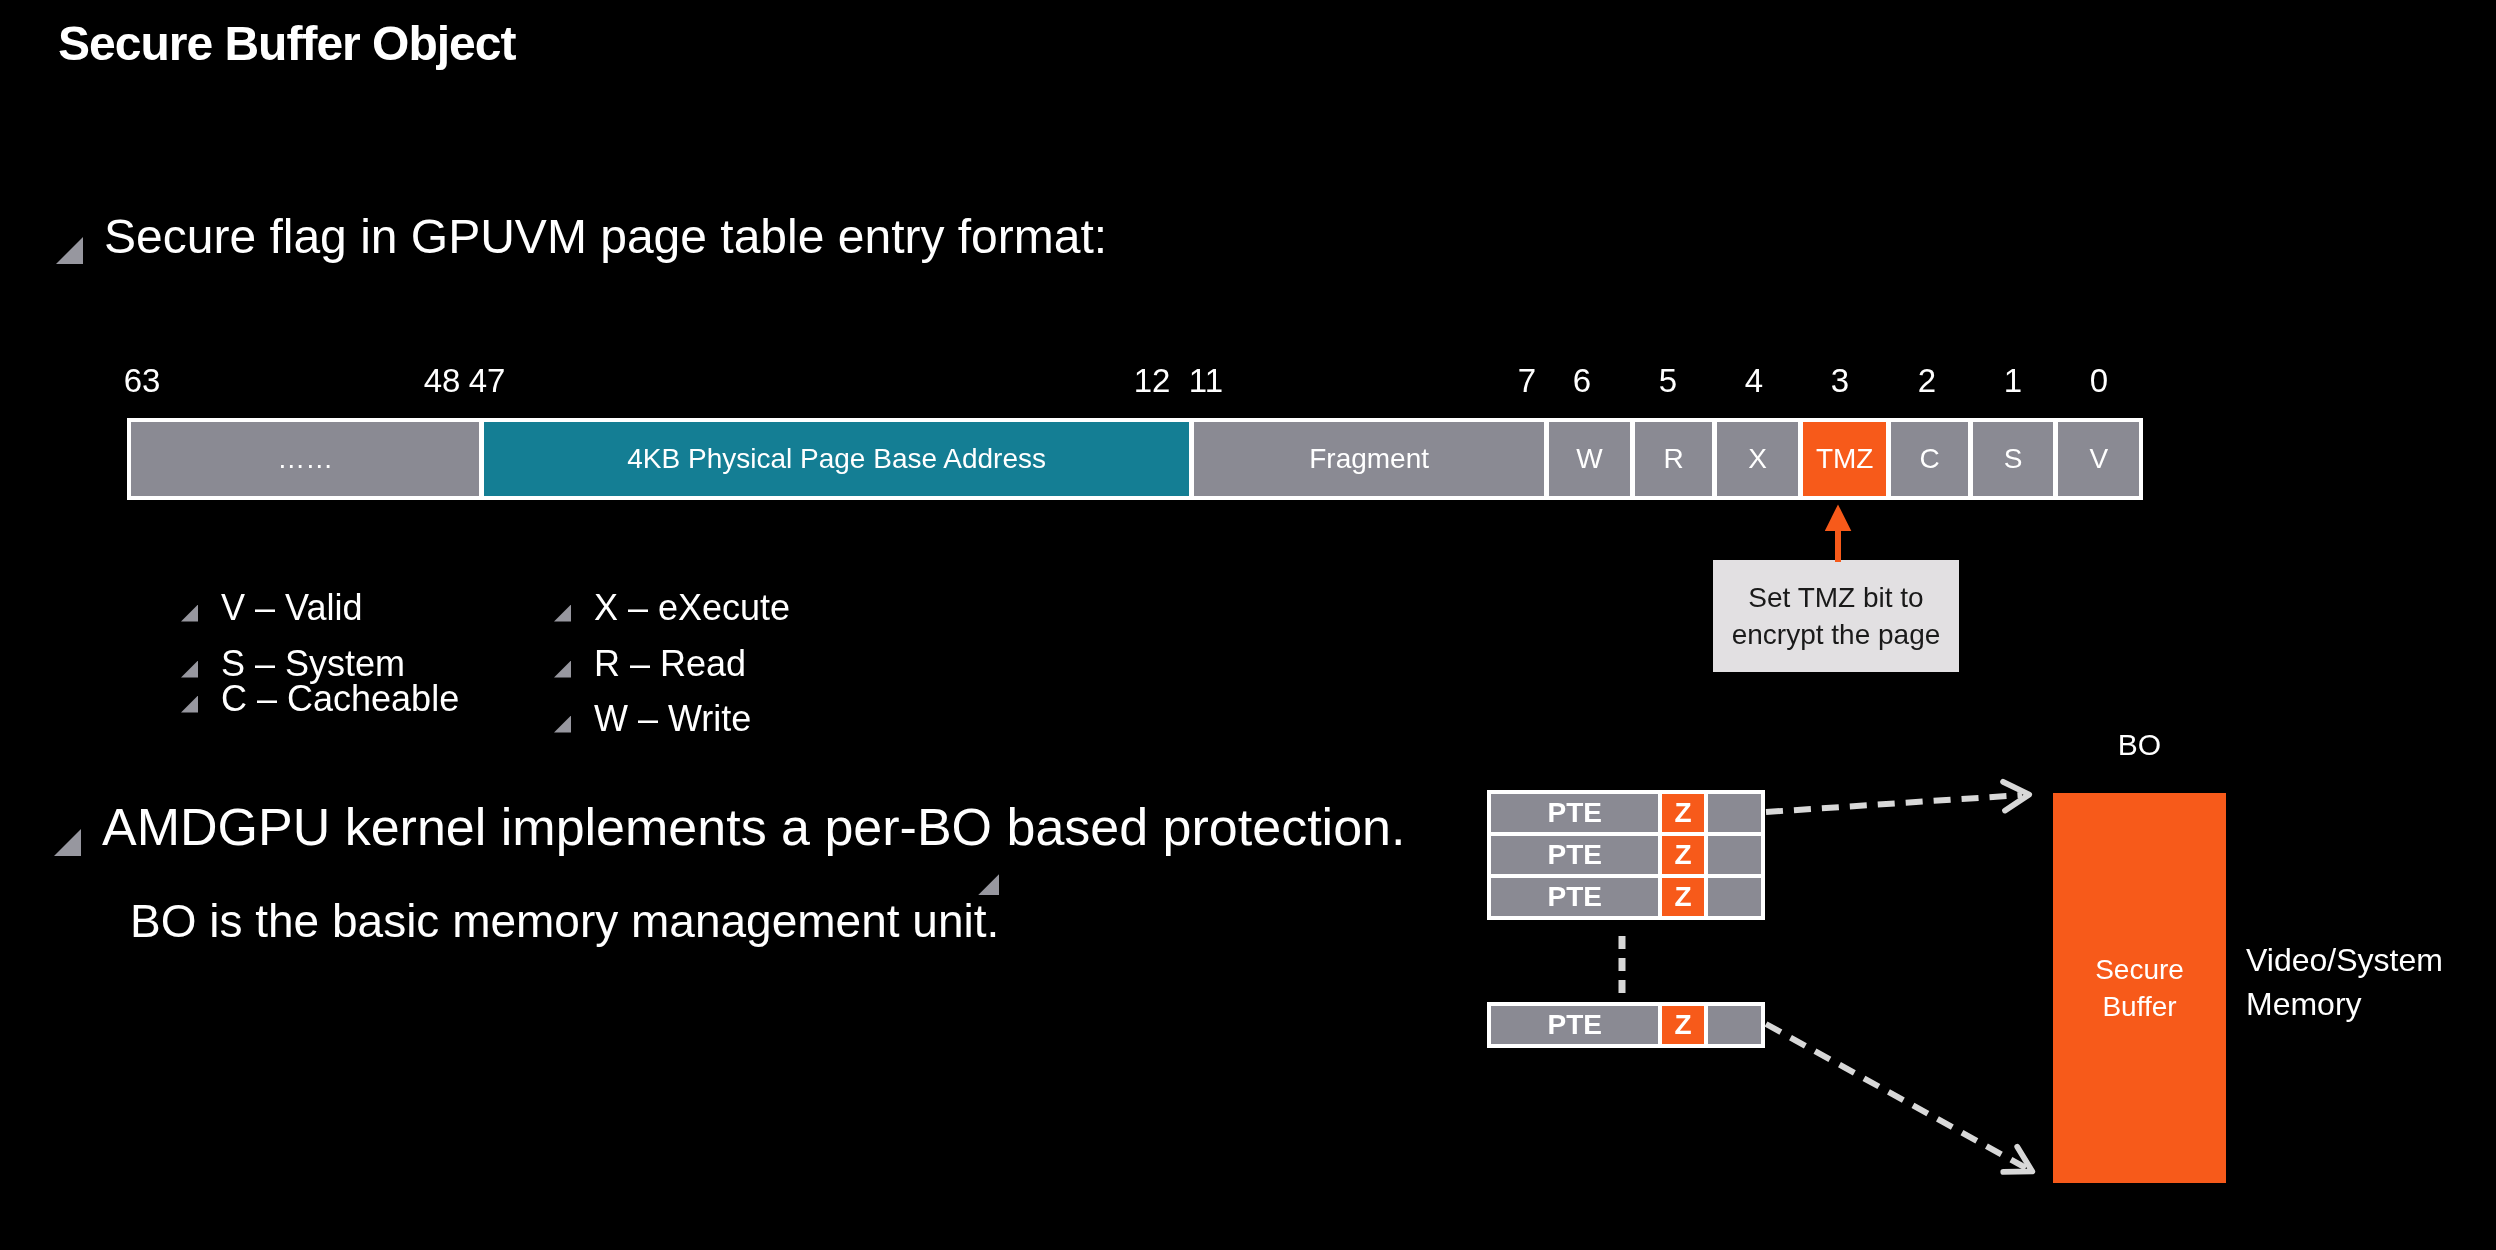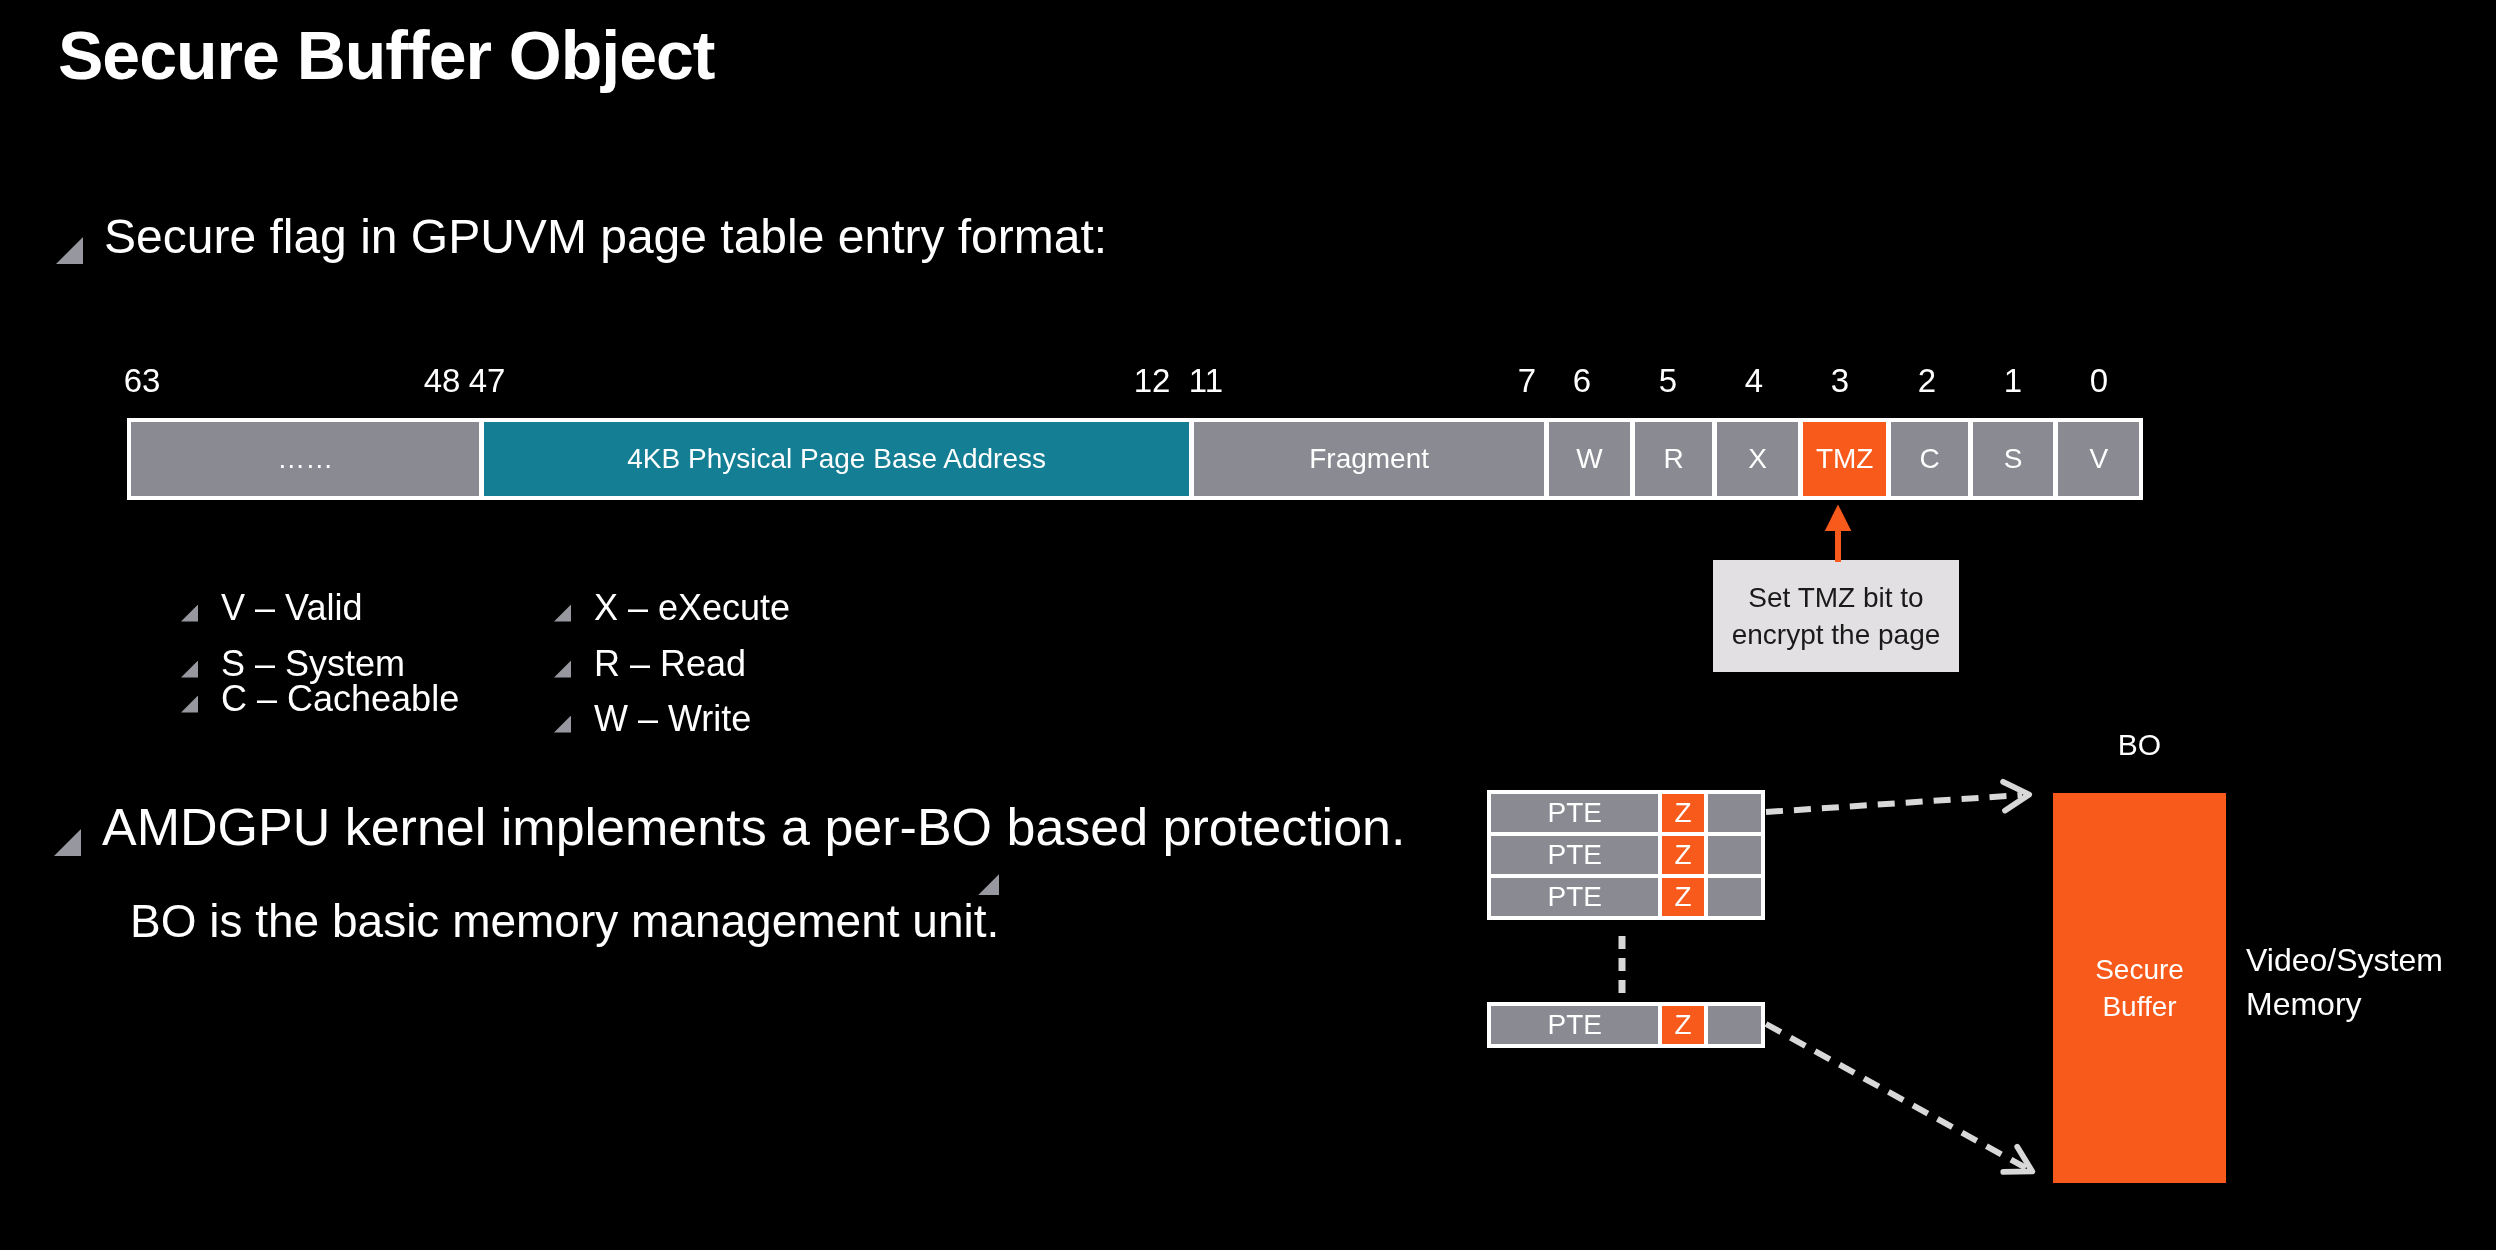--- a/index.html
+++ b/index.html
@@ -10,21 +10,21 @@
     --calloutbg:#E2E0E2;
     --bulletgray:#97979F;
     --arrowgray:#D8D8D8;
     --white:#FFFFFF;
   }
   *{margin:0;padding:0;box-sizing:border-box;}
   html,body{background:var(--bg);}
   body{font-family:"Liberation Sans", sans-serif;}
   .slide{position:relative;width:2496px;height:1250px;background:var(--bg);overflow:hidden;color:var(--white);}
 
-  .title{position:absolute;left:58px;top:16px;font-size:68px;font-weight:bold;letter-spacing:-1px;color:var(--white);}
+  .title{position:absolute;left:58px;top:16px;font-size:48px;font-weight:bold;letter-spacing:-1px;color:var(--white);}
 
   .bullet-tri{display:inline-block;background:var(--bulletgray);clip-path:polygon(100% 0,100% 100%,0 100%);flex:none;}
   .tri-lg{width:27px;height:27px;}
   .tri-md{width:21px;height:21px;}
   .tri-sm{width:17px;height:17px;}
 
   .h-row{position:absolute;display:flex;align-items:flex-end;}
   .heading1{left:56px;top:210px;}
   .heading1 .txt{font-size:48px;line-height:54px;margin-left:21px;}
   .heading2{left:54px;top:798px;}
@@ -43,21 +43,21 @@
 
   .legend-item{position:absolute;display:flex;align-items:center;}
   .legend-item .txt{font-size:36px;line-height:44px;margin-left:23px;}
   .legend-item .bullet-tri{position:relative;top:5px;}
 
   .callout{position:absolute;left:1713px;top:560px;width:246px;height:112px;background:var(--calloutbg);color:#1a1a1a;
            display:flex;flex-direction:column;align-items:center;justify-content:center;font-size:28px;line-height:37px;text-align:center;}
 
   .pte-stack{position:absolute;left:1487px;top:790px;width:278px;background:var(--white);display:flex;flex-direction:column;gap:4px;padding:4px;}
   .pte-stack.bottom{top:1002px;}
-  .pte-row{display:flex;gap:4px;height:38px;}
+  .pte-row{display:flex;gap:4px;height:38px;font-weight:bold;}
   .pte-row .pcell{display:flex;align-items:center;justify-content:center;font-size:28px;color:var(--white);}
 
   .bo-box{position:absolute;left:2053px;top:793px;width:173px;height:390px;background:var(--orange);
           display:flex;flex-direction:column;align-items:center;justify-content:center;font-size:28px;line-height:37px;color:var(--white);text-align:center;}
   .bo-label{position:absolute;left:2053px;top:728px;width:173px;text-align:center;font-size:30px;color:var(--white);}
   .mem-label{position:absolute;left:2246px;top:938px;font-size:32px;line-height:44px;color:var(--white);white-space:nowrap;}
 
   .arrow-layer{position:absolute;left:0;top:0;width:2496px;height:1250px;pointer-events:none;}
 </style>
 </head>

